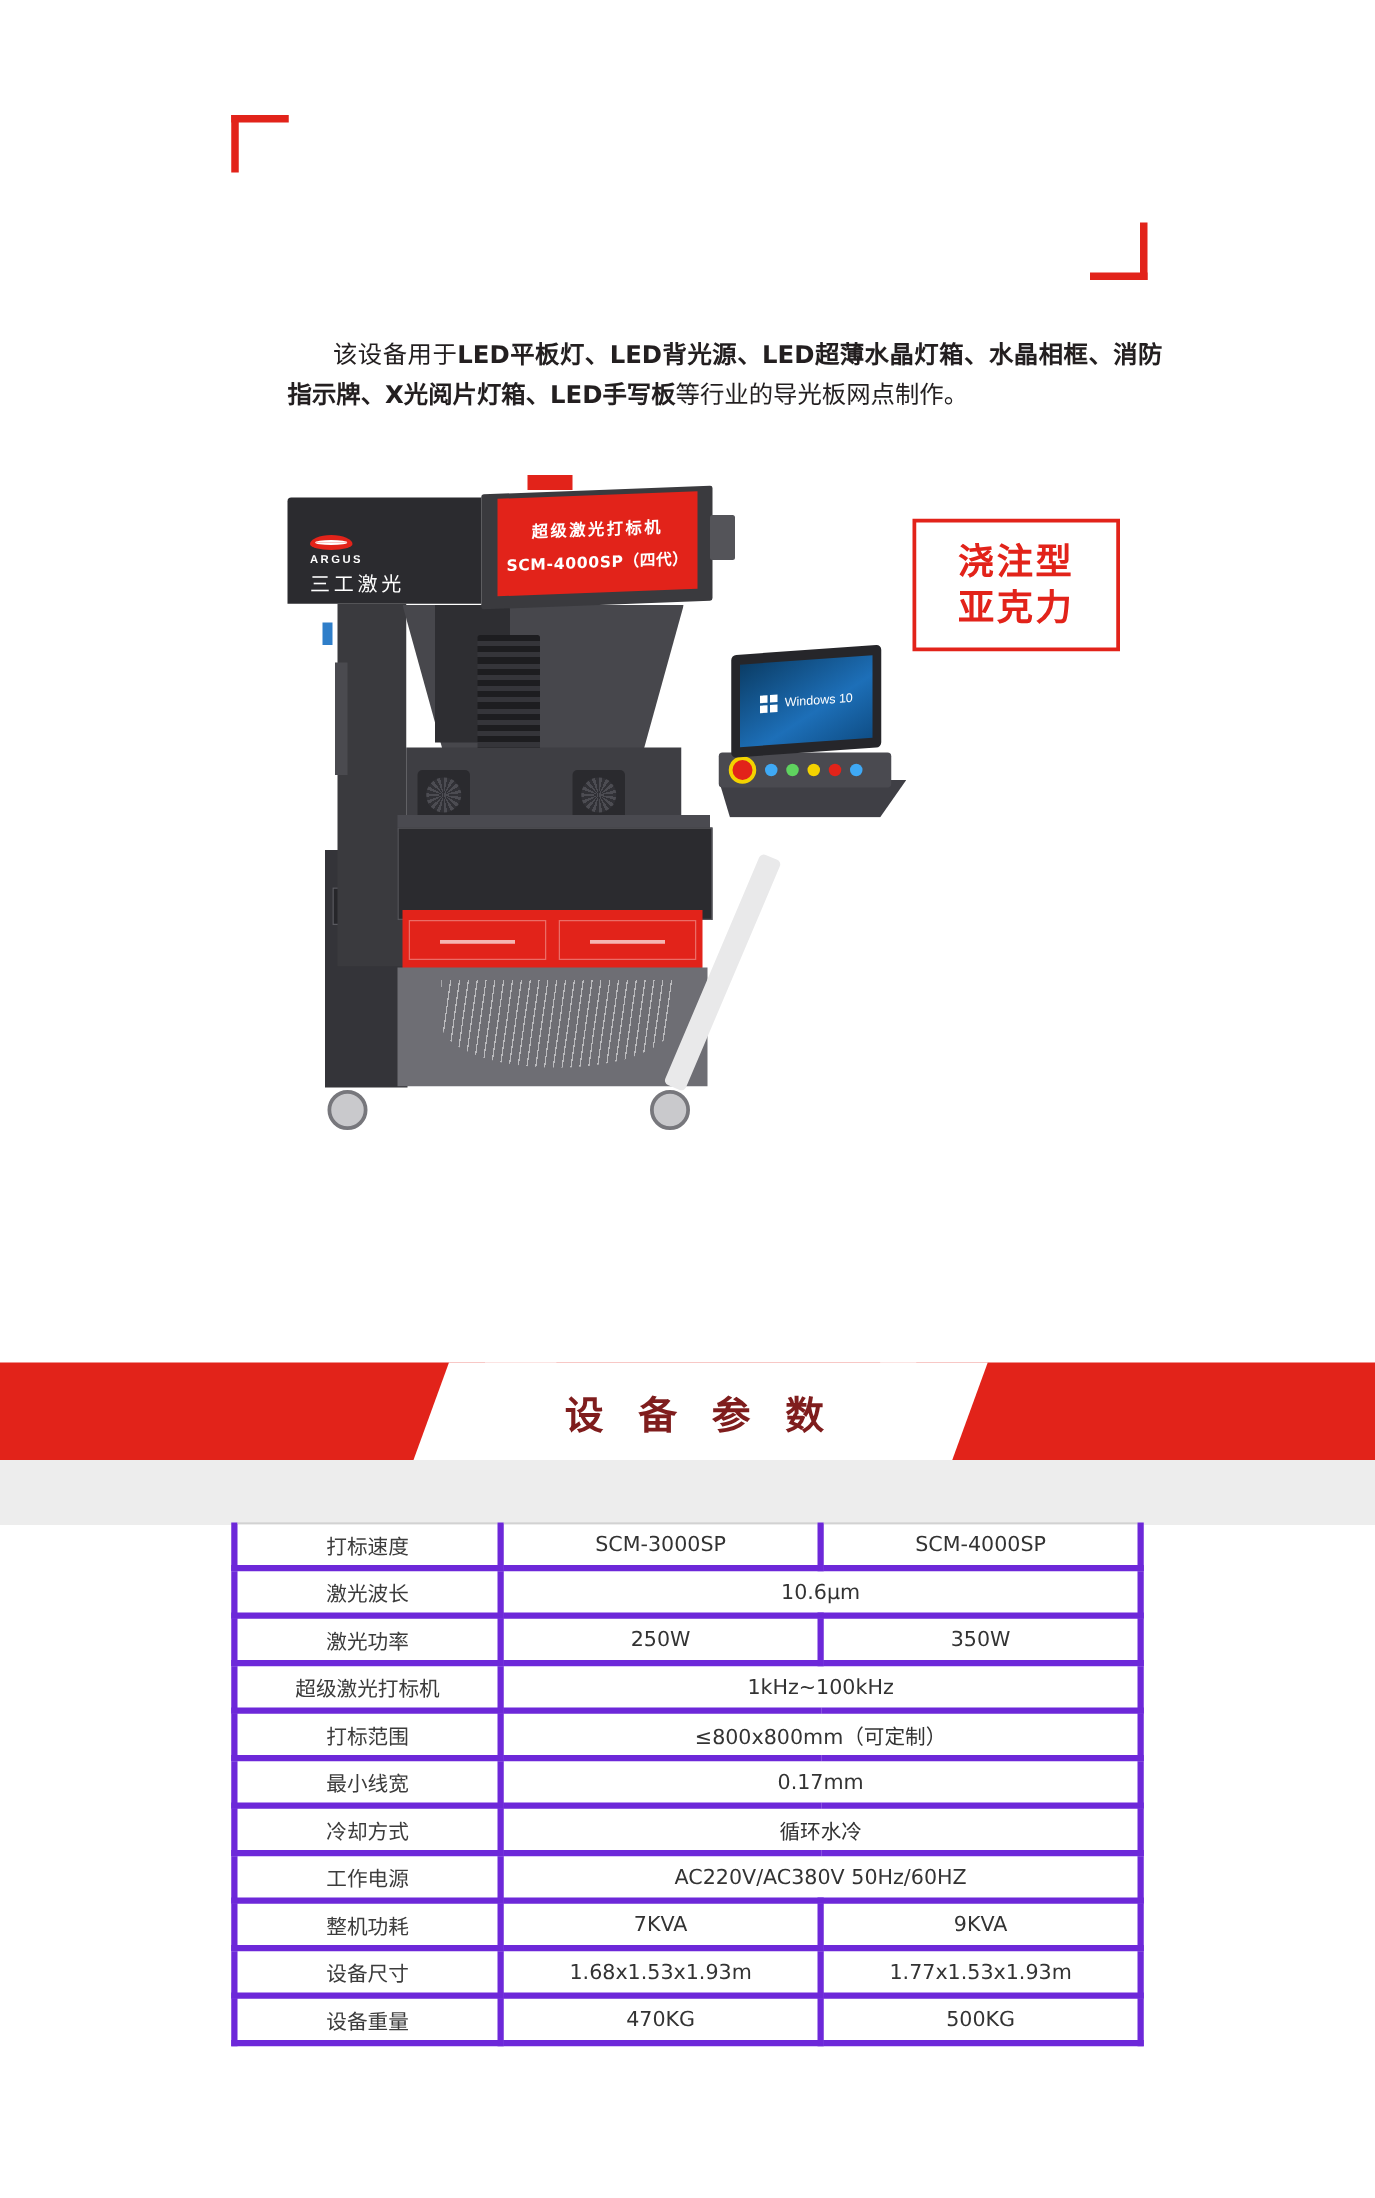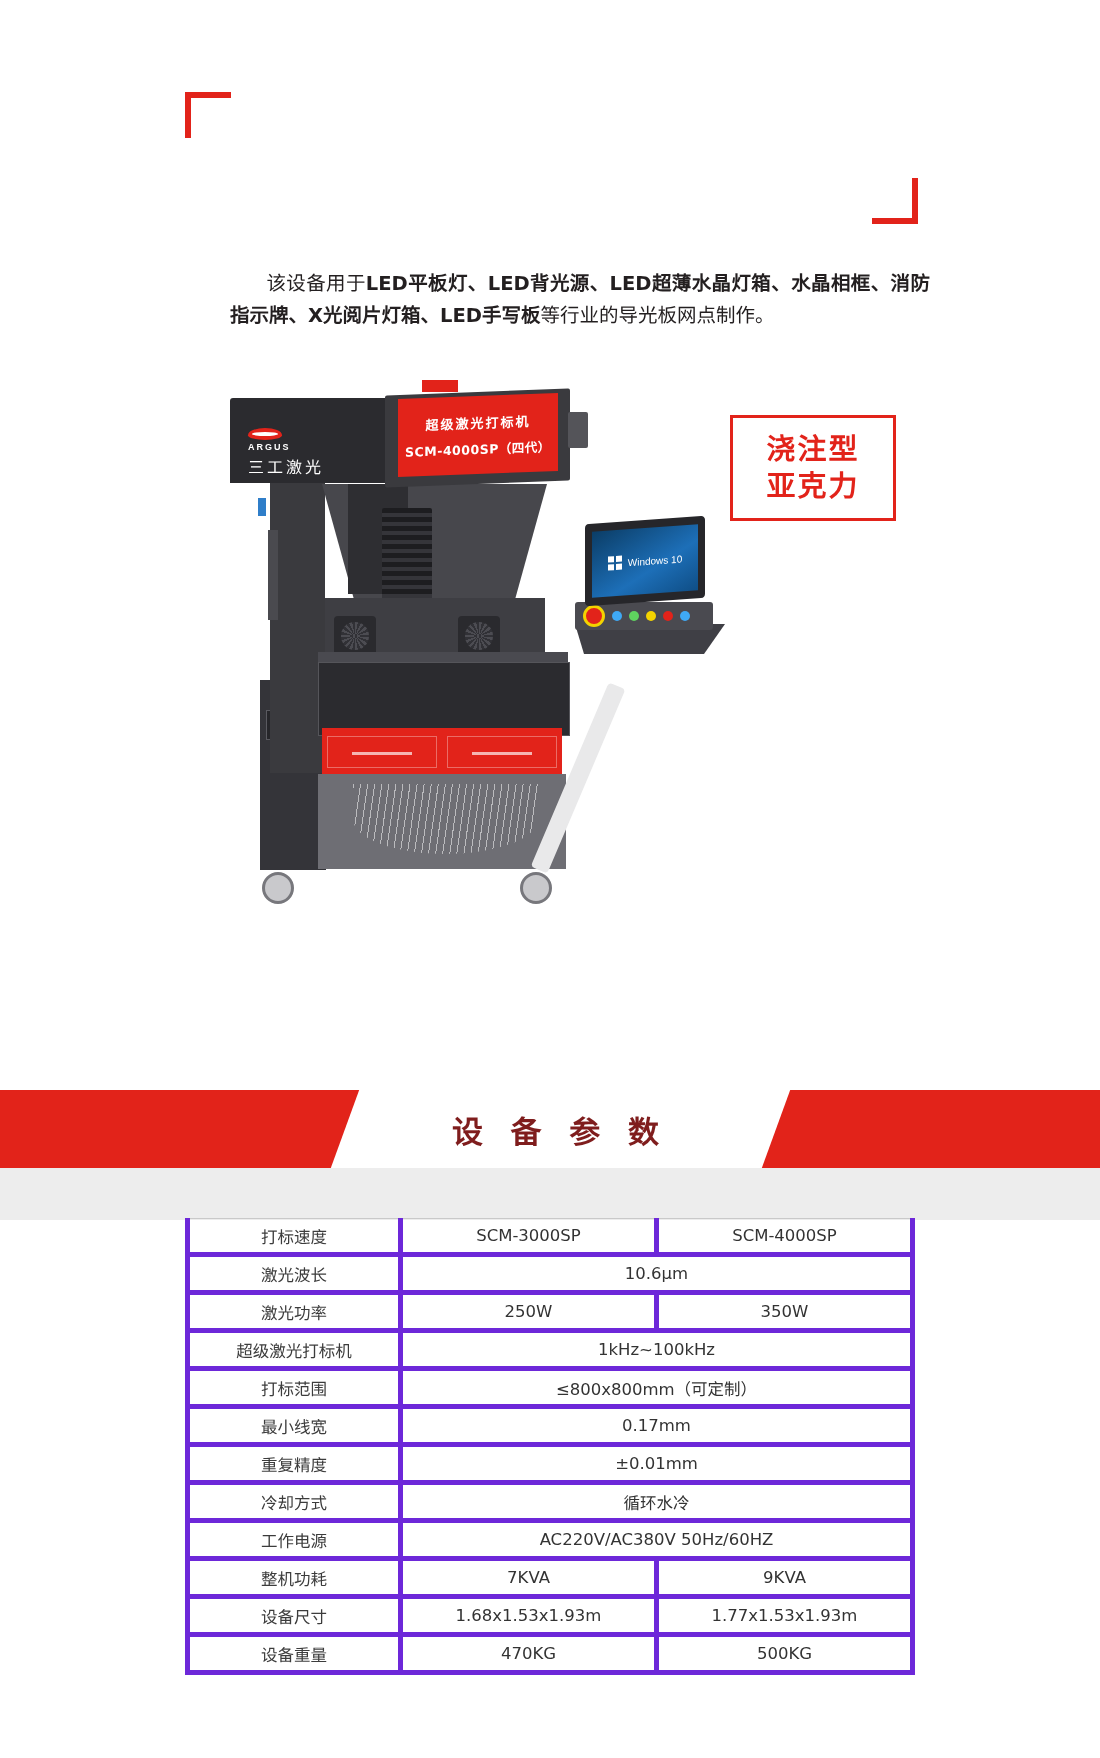--- a/index.html
+++ b/index.html
@@ -483,24 +483,20 @@
       </tr>
       <tr>
         <td class="label">打标范围</td>
         <td colspan="2">≤800x800mm（可定制）</td>
       </tr>
       <tr>
         <td class="label">最小线宽</td>
         <td colspan="2">0.17mm</td>
       </tr>
       <tr>
-        <td class="label">重复精度</td>
-        <td colspan="2">±0.01mm</td>
-      </tr>
-      <tr>
         <td class="label">冷却方式</td>
         <td colspan="2">循环水冷</td>
       </tr>
       <tr>
         <td class="label">工作电源</td>
         <td colspan="2">AC220V/AC380V 50Hz/60HZ</td>
       </tr>
       <tr>
         <td class="label">整机功耗</td>
         <td>7KVA</td>

